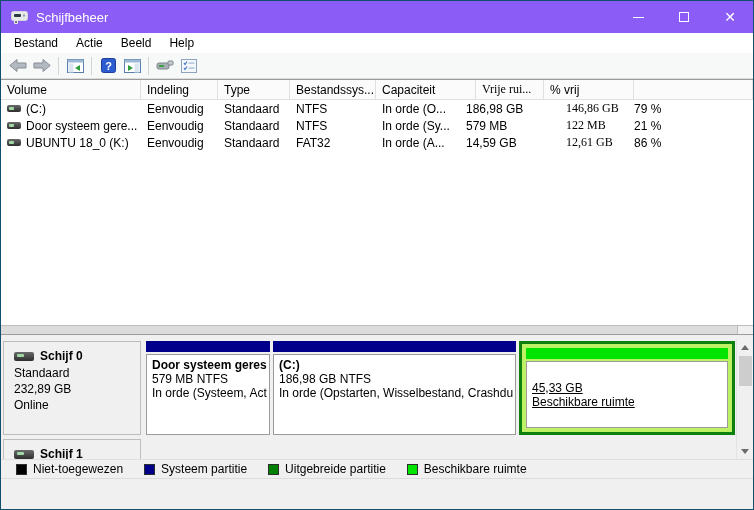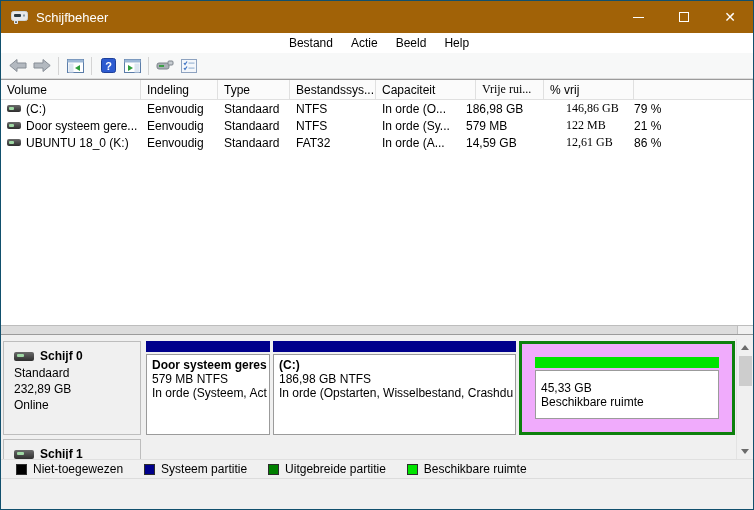--- a/index.html
+++ b/index.html
@@ -7,30 +7,30 @@
   .window{
     width:754px;height:510px;
     display:flex;flex-direction:column;
     border:1px solid #11506d;
     background:#f0f0f0;
     font-family:"Liberation Sans",sans-serif;
     font-size:12px;color:#000;
     overflow:hidden;
   }
   
-  .titlebar{height:32px;background:#a16207;color:#fff;display:flex;align-items:center;flex:0 0 auto;}
+  .titlebar{height:32px;background:#8b5cf6;color:#fff;display:flex;align-items:center;flex:0 0 auto;}
   .app-icon{margin:0 8px 0 10px;display:flex;align-items:center;}
   .title-text{font-size:13px;}
   .tb-spacer{flex:1;}
   .winbtn{width:46px;height:32px;display:flex;align-items:center;justify-content:center;color:#fff;cursor:default;}
   .glyph-min{display:block;width:11px;height:1px;background:#fff;}
   .glyph-max{display:block;width:10px;height:10px;border:1px solid #fff;}
   .glyph-close{font-size:14px;line-height:1;}
   
-  .menubar{height:20px;background:#fff;display:flex;align-items:center;padding-left:4px;flex:0 0 auto;justify-content:center;}
+  .menubar{height:20px;background:#fff;display:flex;align-items:center;padding-left:4px;flex:0 0 auto;}
   .menu-item{padding:0 9px;height:100%;display:flex;align-items:center;}
   
   .toolbar{height:26px;background:#f7f8f8;border-bottom:1px solid #dcdcdc;display:flex;align-items:center;padding-left:5px;flex:0 0 auto;}
   .tool-btn{width:24px;height:22px;display:flex;align-items:center;justify-content:center;}
   .tool-sep{width:1px;height:18px;background:#d4d4d4;margin:0 4px;}
   
   .listview{height:256px;background:#fff;border-top:1px solid #9b9b9b;border-bottom:1px solid #9b9b9b;display:flex;flex-direction:column;flex:0 0 auto;}
   .lheader{display:flex;height:20px;background:#fbfbfb;border-bottom:1px solid #e0e0e0;flex:0 0 auto;}
   .hcell{display:flex;align-items:center;padding-left:6px;border-right:1px solid #e0e0e0;overflow:hidden;white-space:nowrap;}
   .lrow{display:flex;height:17px;align-items:center;flex:0 0 auto;}
@@ -51,21 +51,21 @@
   .disk-cell{width:138px;background:#f0f0f0;border:1px solid #bdbdbd;flex:0 0 auto;overflow:hidden;}
   .disk-head{display:flex;align-items:center;font-weight:bold;padding:7px 0 2px 10px;}
   .disk-ico{width:20px;height:9px;background:linear-gradient(#6a6a6a,#2e2e2e);border-radius:2px;margin-right:6px;position:relative;flex:0 0 auto;}
   .disk-ico::after{content:"";position:absolute;left:3px;top:2px;width:7px;height:3px;background:#9fd8a4;border-radius:1px;}
   .disk-line{padding-left:10px;line-height:16px;}
   .parts{display:flex;flex:1;margin-left:5px;}
   .part{display:flex;flex-direction:column;margin-right:3px;}
   .p1{width:124px;}.p2{width:243px;}.p3{width:216px;margin-right:0;}
   .part-bar{height:11px;background:#00008b;flex:0 0 auto;}
   .part-body{flex:1;background:#fff;border:1px solid #9b9b9b;margin-top:2px;padding:3px 5px;line-height:14px;overflow:hidden;white-space:nowrap;}
-  .part.free{border:3px solid #0d800d;background:#f0abfc;padding:13px;}
+  .part.free{border:3px solid #0d800d;background:#bef264;padding:4px;text-decoration:underline;}
   .part.free .part-bar{background:#00e400;}
   .part.free .part-body{display:flex;flex-direction:column;justify-content:center;}
   .pt{font-weight:bold;}
   
   .vscroll{position:absolute;top:0;right:0;bottom:0;width:17px;background:#f0f0f0;border-left:1px solid #e3e3e3;display:flex;flex-direction:column;align-items:center;}
   .varrow{width:17px;height:16px;display:flex;align-items:center;justify-content:center;flex:0 0 auto;}
   .tri-up{width:0;height:0;border-left:4px solid transparent;border-right:4px solid transparent;border-bottom:5px solid #6b6b6b;}
   .tri-dn{width:0;height:0;border-left:4px solid transparent;border-right:4px solid transparent;border-top:5px solid #6b6b6b;}
   .vthumb{width:13px;height:30px;background:#cdcdcd;margin-top:1px;flex:0 0 auto;}
   .vtrack{flex:1;}

